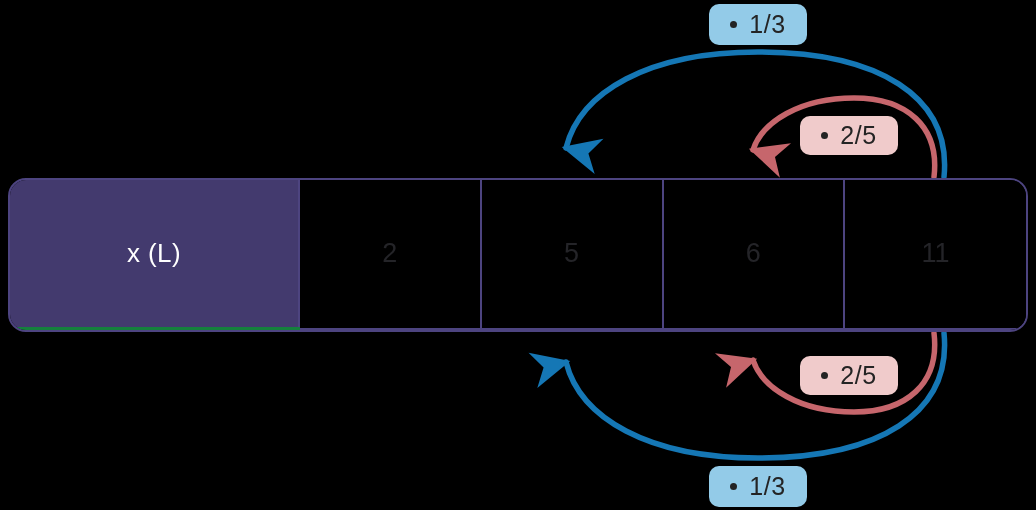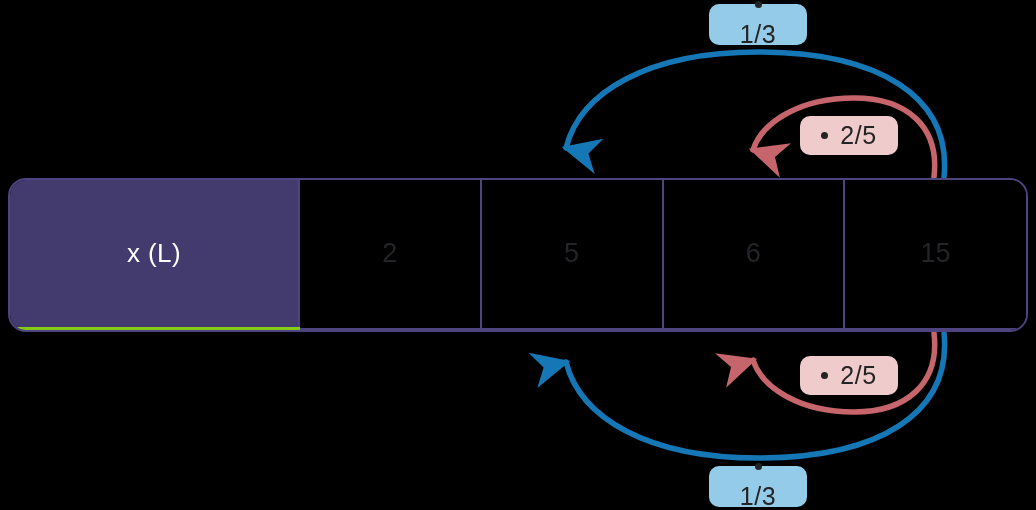--- a/index.html
+++ b/index.html
@@ -51,21 +51,21 @@
 
   th.rowhead {
     width: 288px;
     background: #433a6e;
     color: #ffffff;
     font-size: 26px;
     font-weight: bold;
     letter-spacing: 0.4px;
     border-right: none;
   }
-  tr.row-x th.rowhead { border-bottom: 3px solid #84cc16; }
+  tr.row-x th.rowhead { border-bottom: 3px solid #15803d; }
 
   td.cell {
     background: #000000;
     color: #242428;
     font-size: 27px;
   }
   .sup { font-size: 0.62em; vertical-align: super; }
 
   
   .badge {
@@ -81,21 +81,21 @@
     white-space: nowrap;
     box-sizing: border-box;
   }
   .badge .dot {
     width: 7px;
     height: 7px;
     border-radius: 50%;
     background: #242424;
     flex: none;
   }
-  .badge.blue { background: #93cbe8; flex-direction: column; }
+  .badge.blue { background: #93cbe8; }
   .badge.pink { background: #f0cbcb; }
 
   #badge-top-blue    { left: 709px; top: 4px;   width: 98px; height: 41px; }
   #badge-top-pink    { left: 800px; top: 116px; width: 98px; height: 39px; }
   #badge-bottom-pink { left: 800px; top: 356px; width: 98px; height: 39px; }
   #badge-bottom-blue { left: 709px; top: 466px; width: 98px; height: 41px; }
 
   svg.arrows {
     position: absolute;
     left: 0; top: 0;
@@ -135,21 +135,21 @@
   </svg>
 
   <div class="table-wrap">
     <table class="data-table">
       <tbody>
           <tr class="row-x">
         <th class="rowhead">x (L)</th>
         <td class="cell">2</td>
         <td class="cell">5</td>
         <td class="cell">6</td>
-        <td class="cell">15</td>
+        <td class="cell">11</td>
       </tr>
     </tbody>
       </table>
   </div>
 
   <div class="badge blue" id="badge-top-blue">
     <span class="dot"></span>
     <span>1/3</span>
   </div>
 

